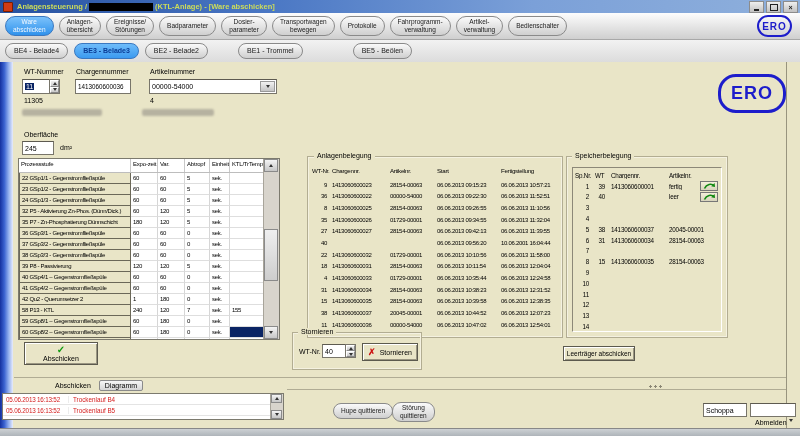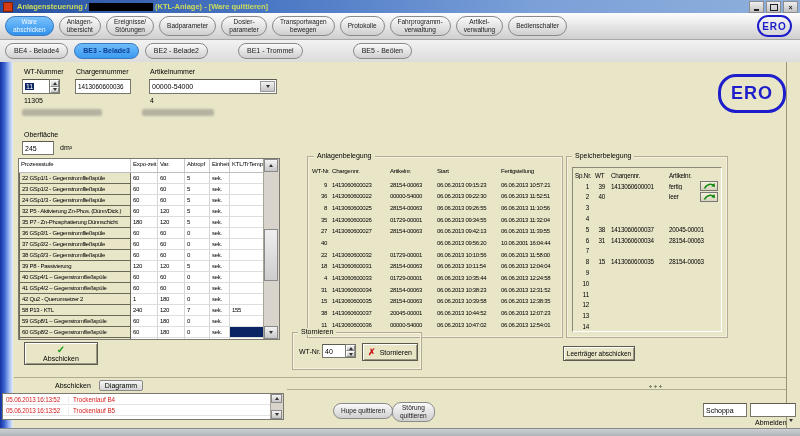--- a/index.html
+++ b/index.html
@@ -102,21 +102,21 @@
 </head>
 <body>
 
 <div id="screen">
 
   <div id="titlebar" class="abs">
     <span id="app-icon"></span>
     <span id="title-text">
       <span>Anlagensteuerung /</span>
       <span class="redact"></span>
-      <span>(KTL-Anlage) - [Ware quittieren]</span>
+      <span>(KTL-Anlage) - [Ware abschicken]</span>
     </span>
     <span id="win-buttons">
       <span class="winbtn">
           <span class="min-glyph"></span>
         </span>
       <span class="winbtn">
           <span class="max-glyph"></span>
         </span>
       <span class="winbtn">×</span>
     </span>

